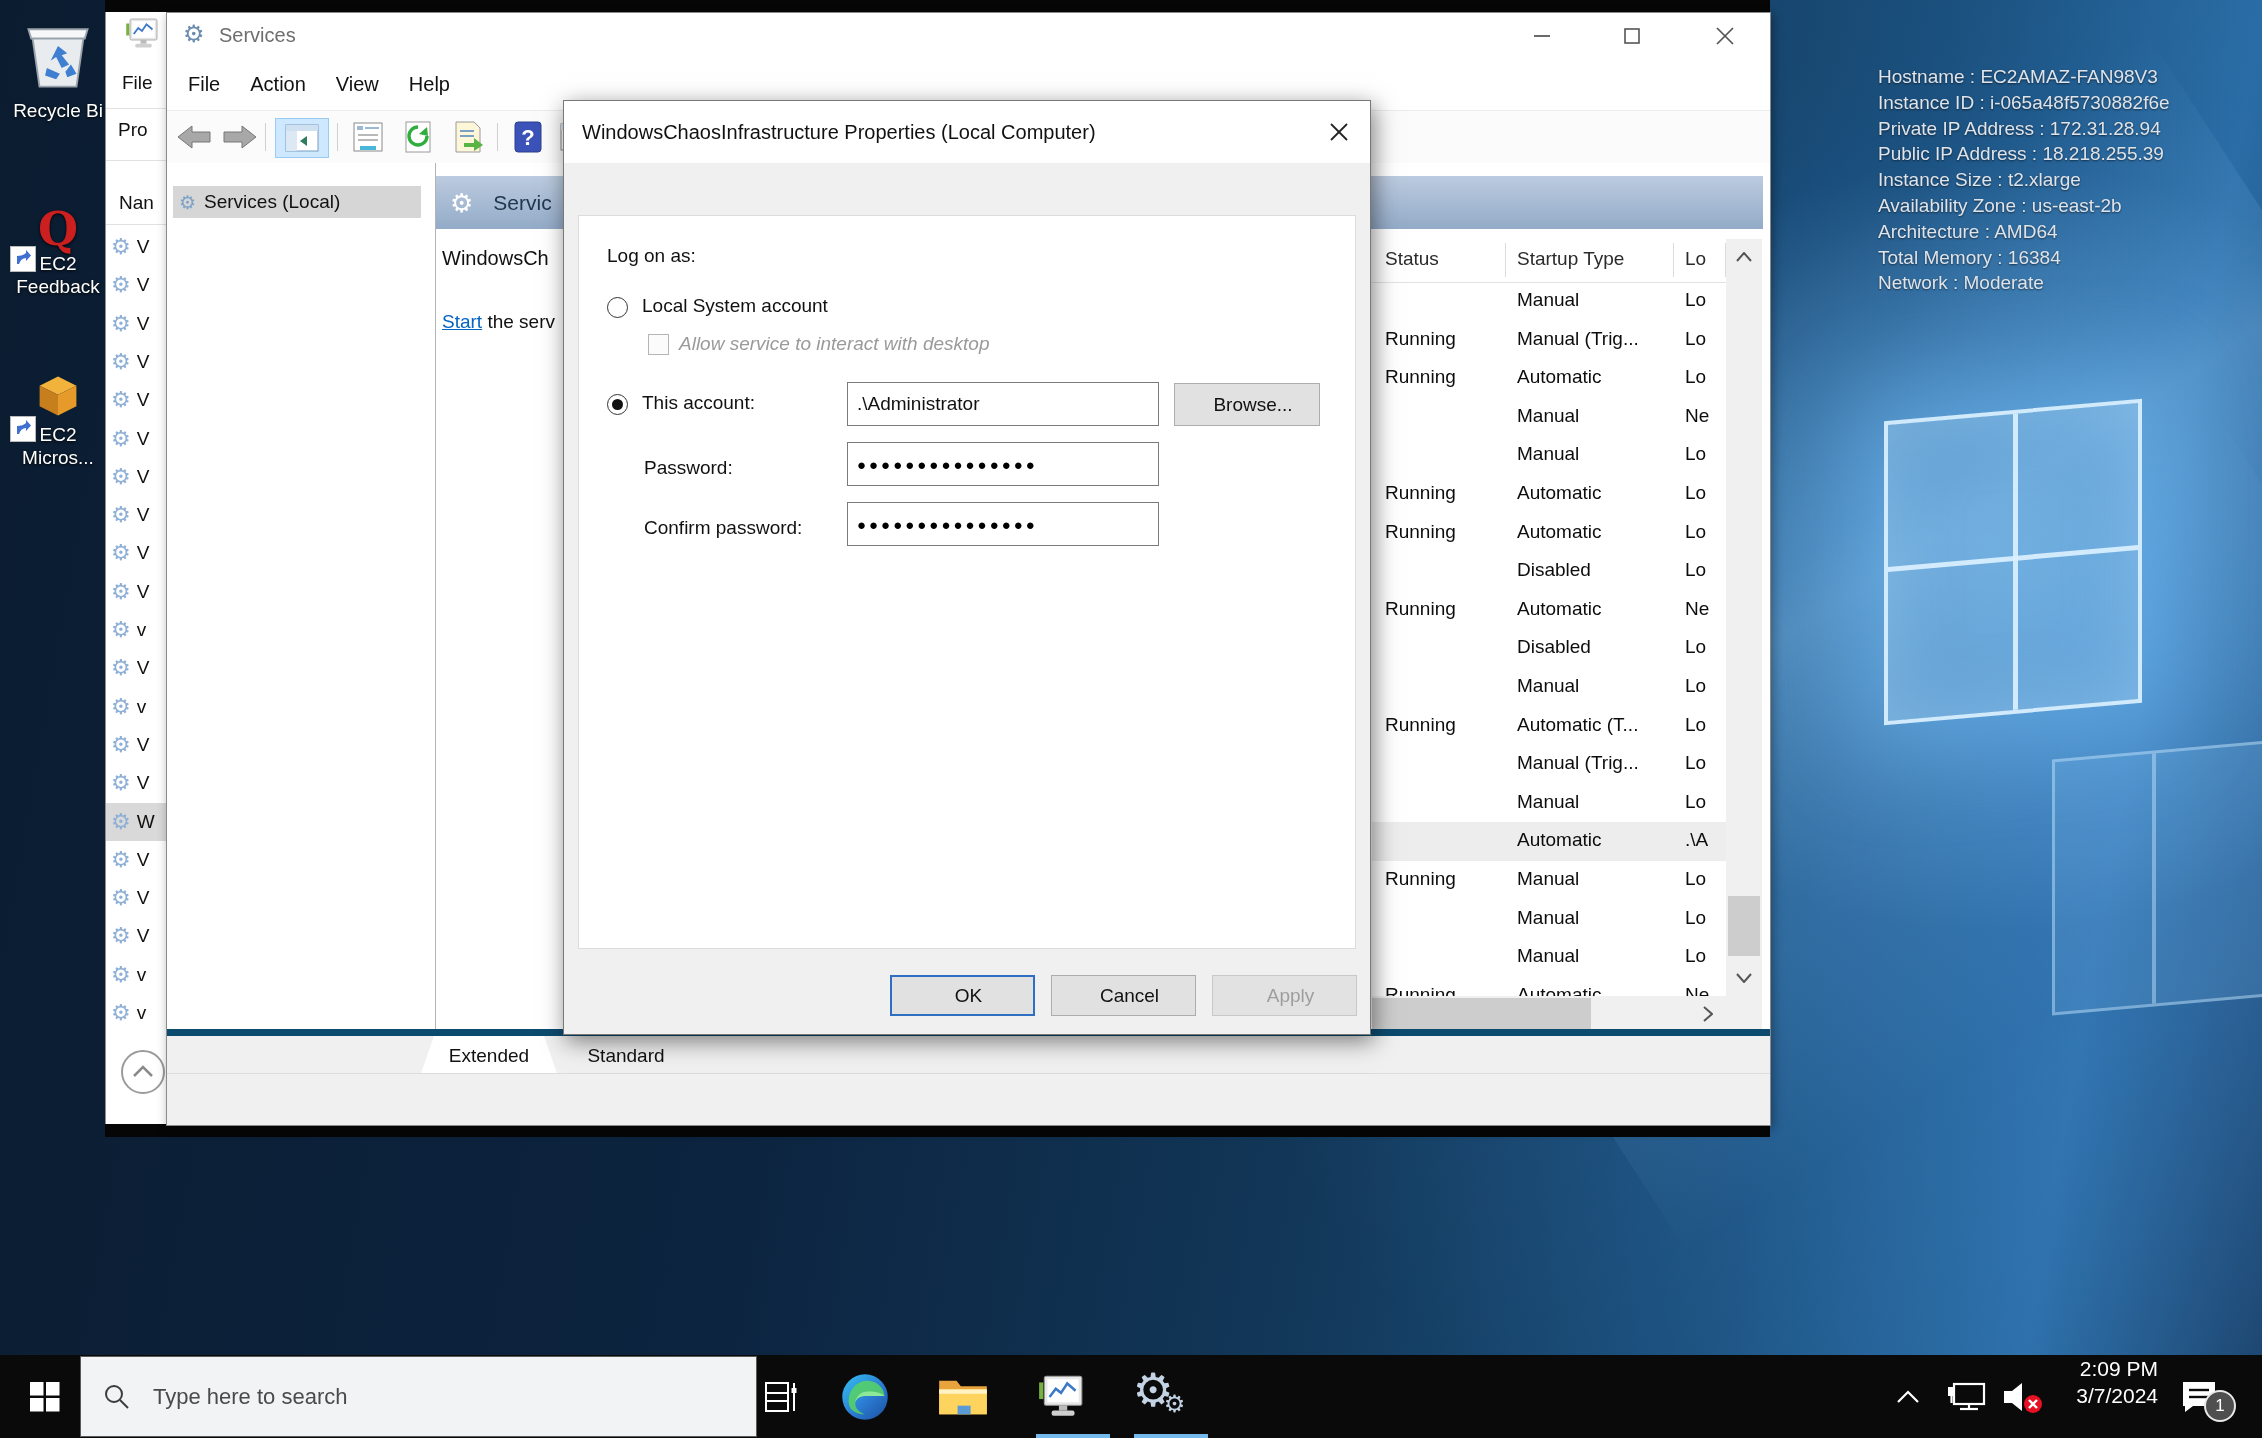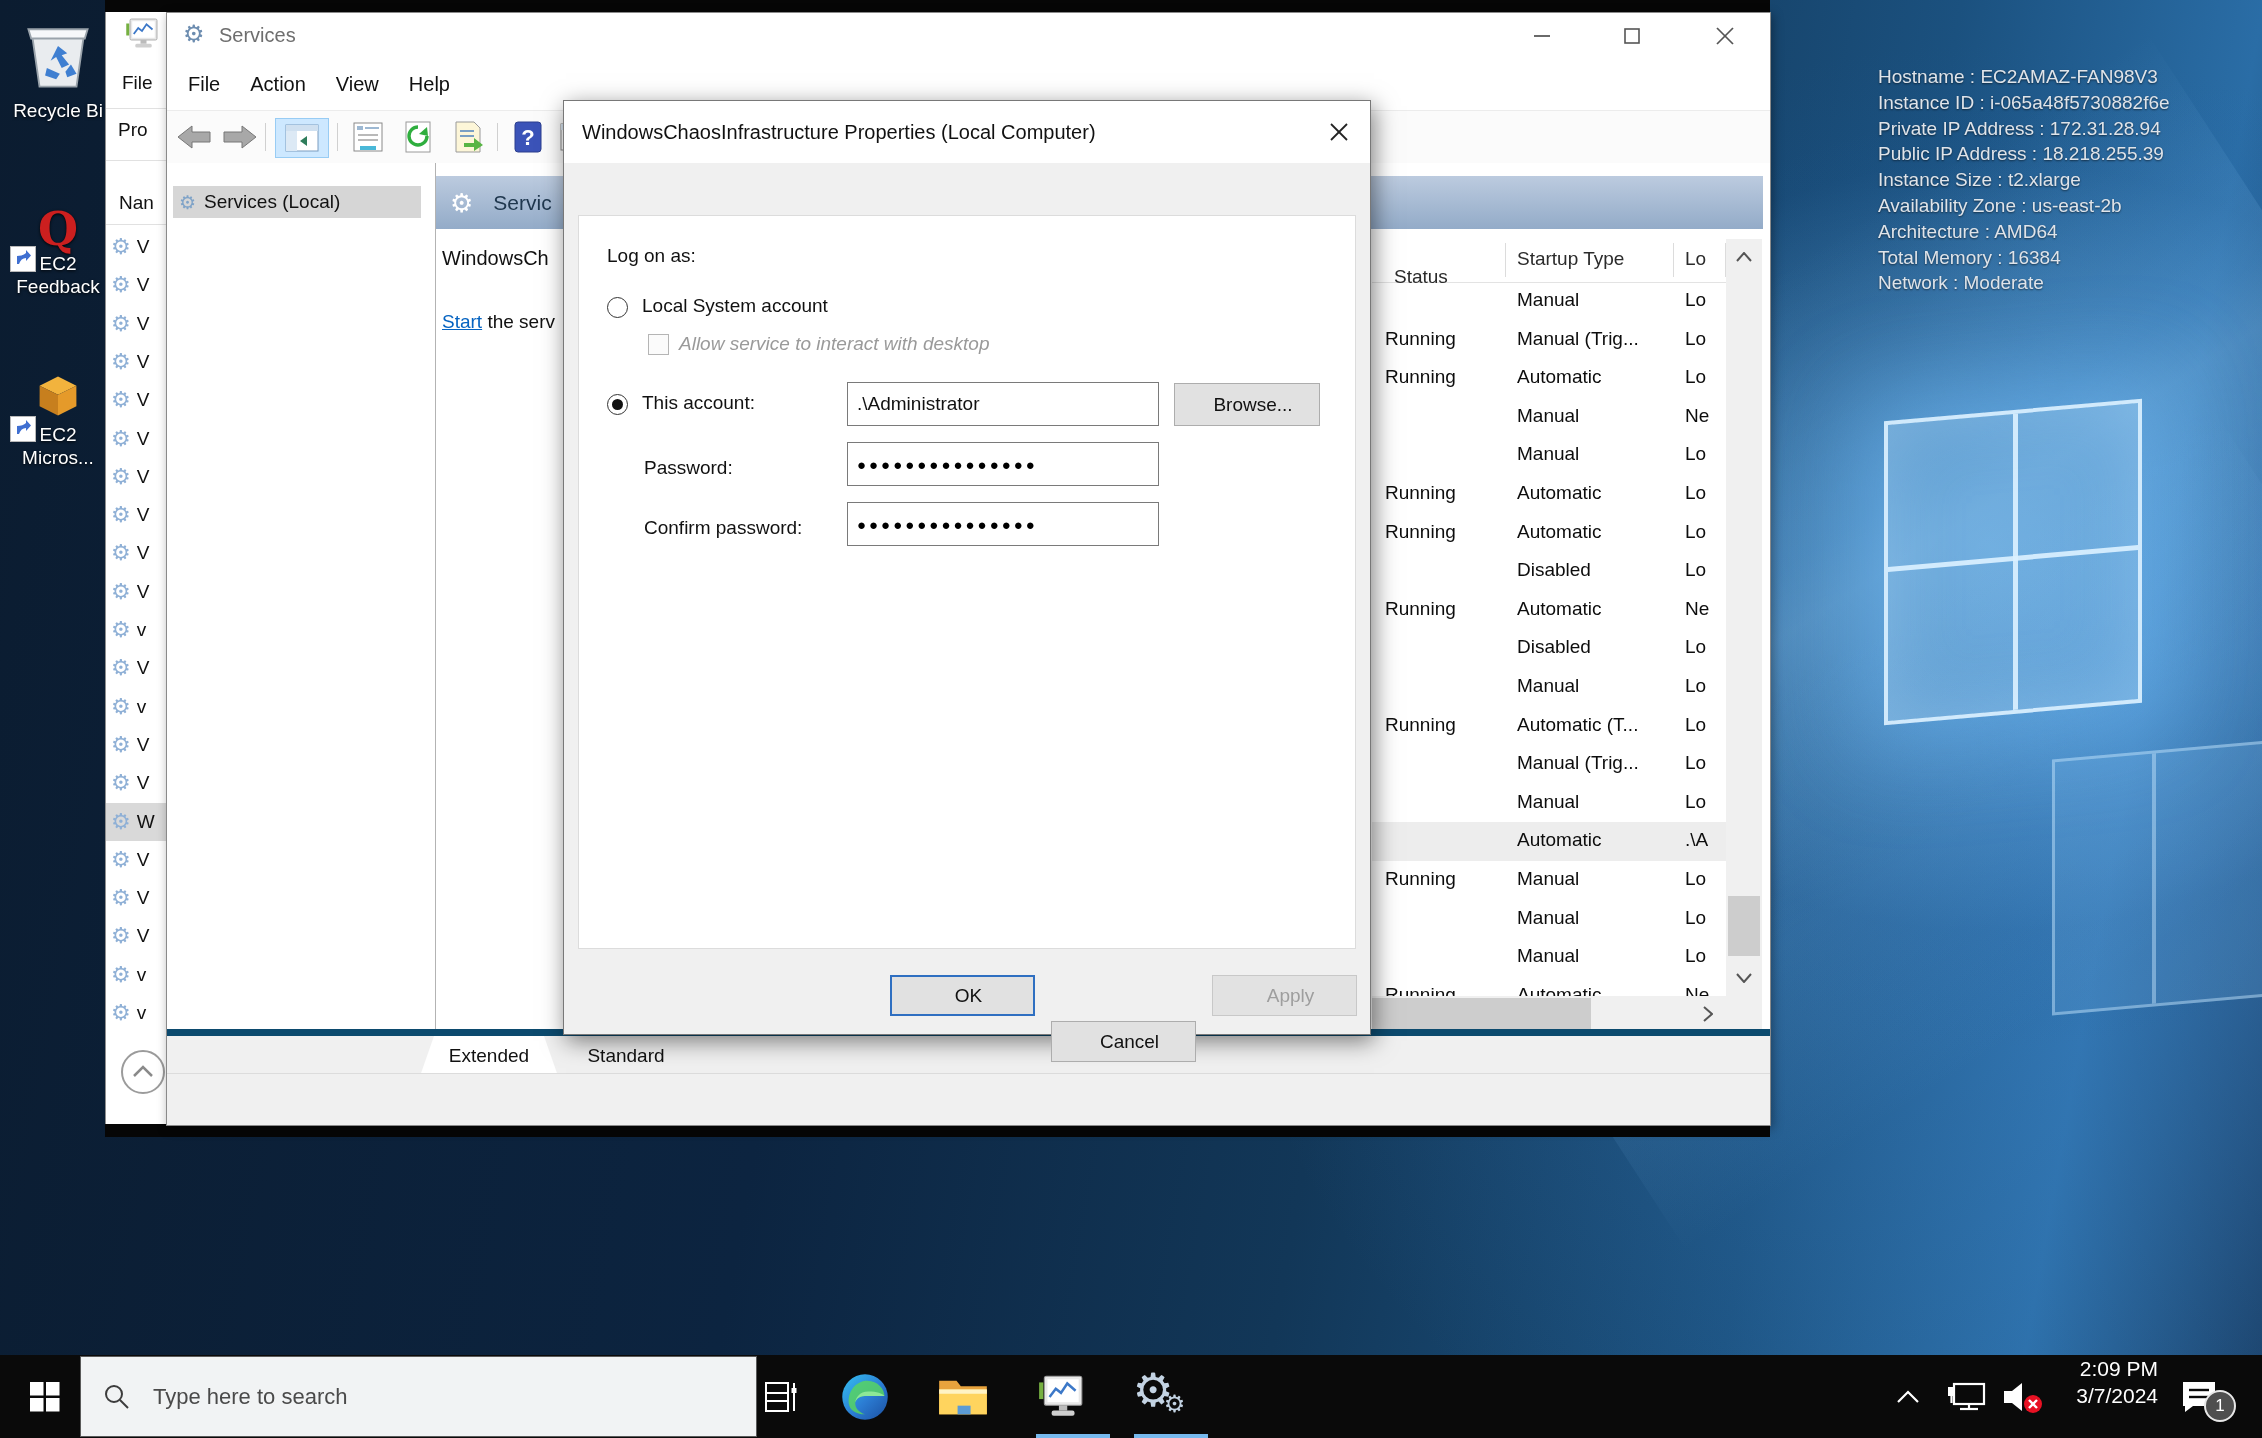--- a/index.html
+++ b/index.html
@@ -428,21 +428,21 @@
           <span class="gear">⚙</span>
           <span class="bt">Servic</span>
         </div>
         <div class="extname">WindowsCh</div>
         <div class="extstart">
           <a href="#">Start</a><span> the serv</span>
         </div>
 
         <div class="listov" style="left:936px;">
           <div class="lhead">
-            <div class="hc" style="left:22px;margin-top:18px;">Status</div>
+            <div class="hc" style="left:13px;">Status</div>
             <div class="hc" style="left:145px;">Startup Type</div>
             <div class="hc" style="left:313px;">Lo</div>
             <div class="hsep" style="left:133px;"></div>
             <div class="hsep" style="left:301px;"></div>
             <div class="hsep" style="left:353px;"></div>
           </div>
           <div class="lrows" id="list-rows">
               <div class="lrow">
                 <div class="c st"></div>
                 <div class="c su">Manual</div>
@@ -595,21 +595,21 @@
       <div class="field" style="left:268px;top:166px;">.\Administrator</div>
       <div class="dbtn" style="left:595px;top:167px;width:146px;height:43px;">Browse...</div>
 
       <div class="dl" style="left:65px;top:241px;">Password:</div>
       <div class="field pw" style="left:268px;top:226px;">●●●●●●●●●●●●●●●</div>
 
       <div class="dl" style="left:65px;top:301px;">Confirm password:</div>
       <div class="field pw" style="left:268px;top:286px;">●●●●●●●●●●●●●●●</div>
     </div>
     <div class="dbtn def" style="left:326px;top:874px;">OK</div>
-    <div class="dbtn" style="left:487px;top:920px;">Cancel</div>
+    <div class="dbtn" style="left:487px;top:874px;">Cancel</div>
     <div class="dbtn disabled" style="left:648px;top:874px;">Apply</div>
   </div>
 
   <div class="taskbar">
     <div class="tb-start">
       <svg width="30" height="30" viewBox="0 0 30 30">
         <rect x="0" y="0" width="13.5" height="13.5" fill="#fff"></rect>
           <rect x="16" y="0" width="13.5" height="13.5" fill="#fff"></rect>
         <rect x="0" y="16" width="13.5" height="13.5" fill="#fff"></rect>
           <rect x="16" y="16" width="13.5" height="13.5" fill="#fff"></rect>

